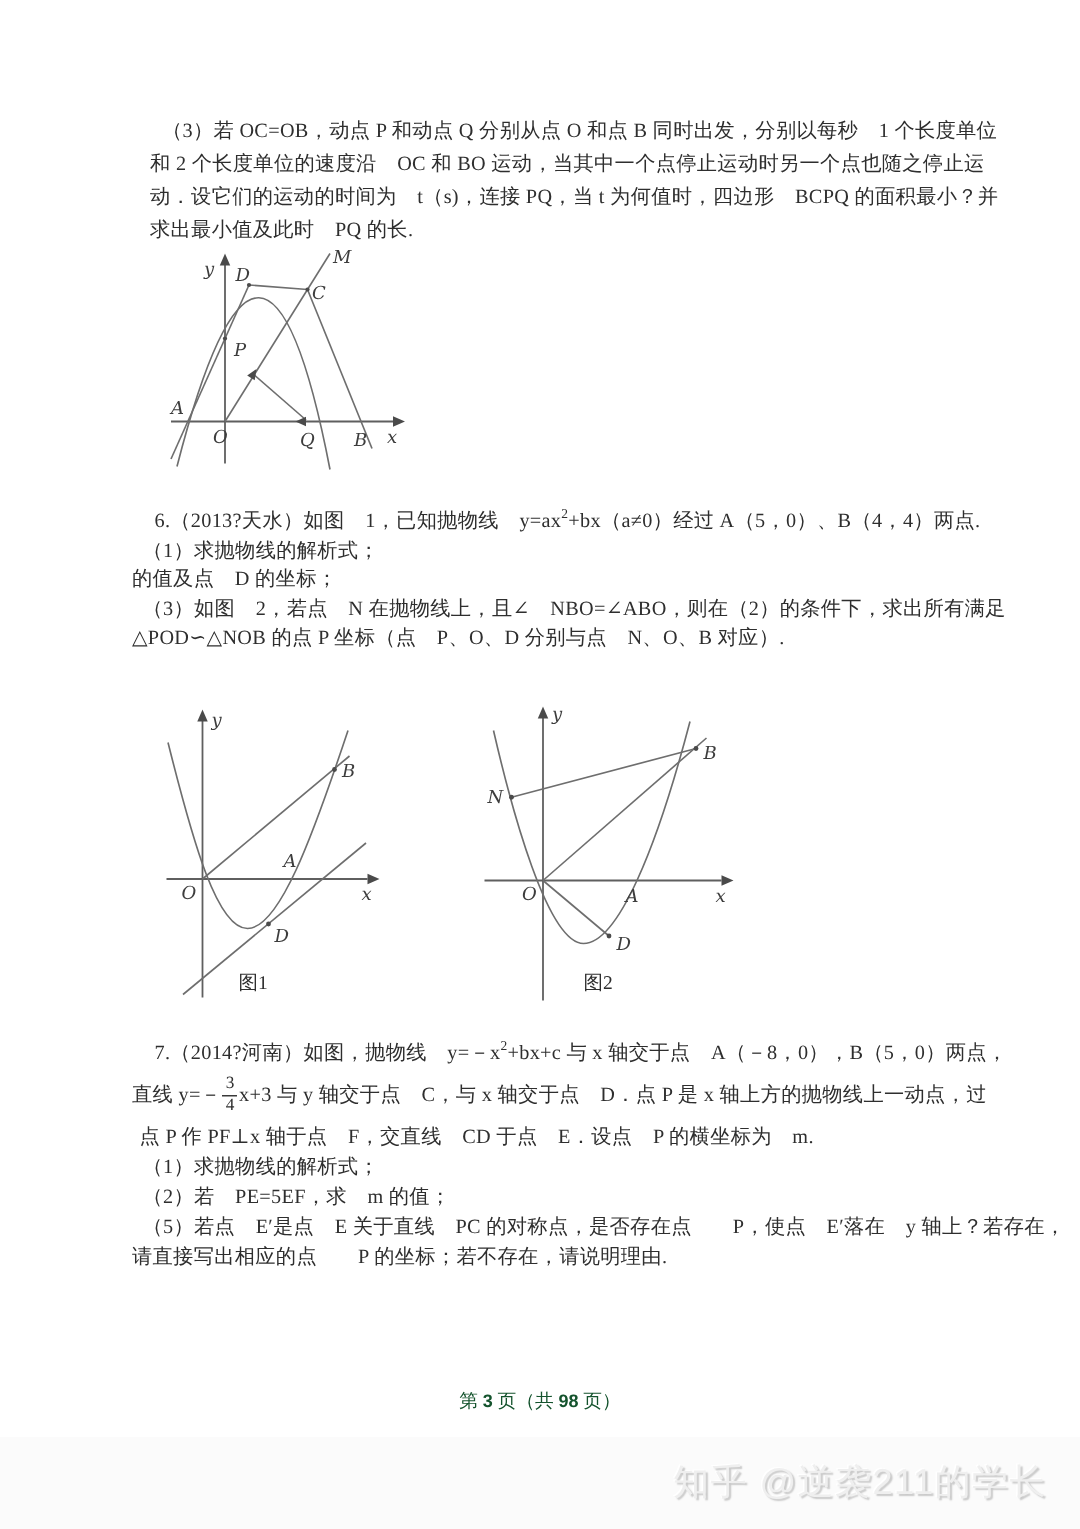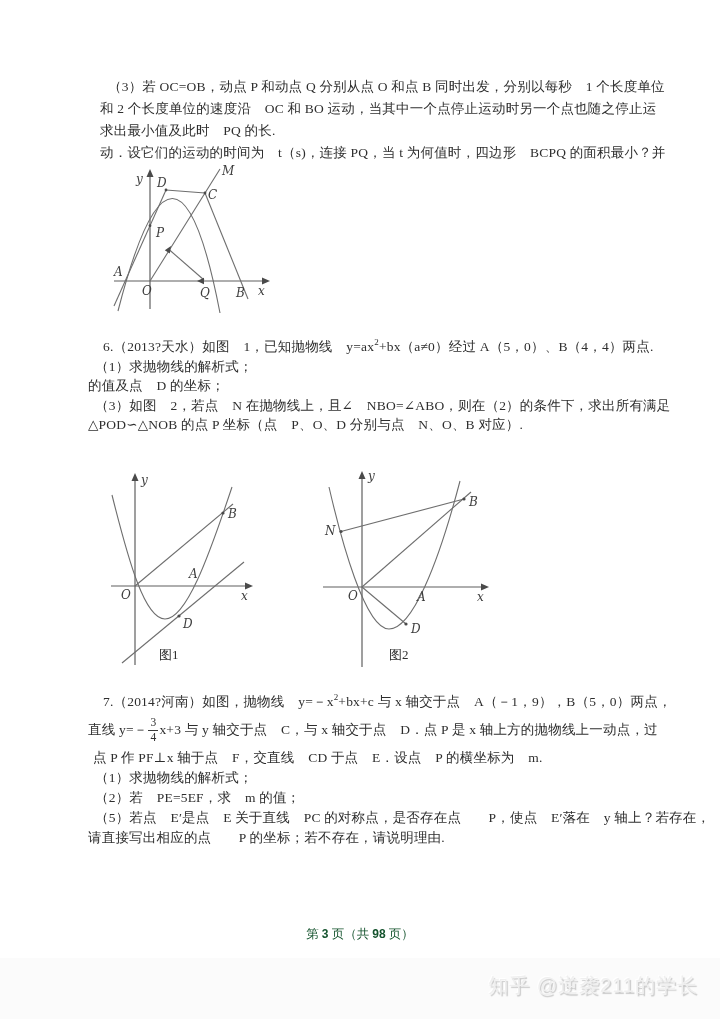--- a/index.html
+++ b/index.html
@@ -23,36 +23,36 @@
   svg{position:absolute;overflow:visible;}
   .ax{stroke:#5f5f5f;stroke-width:1.2;fill:none;}
   .cv{stroke:#6e6e6e;stroke-width:1.1;fill:none;}
   .ah{fill:#4a4a4a;stroke:none;}
   .dot{fill:#4a4a4a;stroke:none;}
   .pt-label{font-family:"DejaVu Serif",serif;font-style:italic;font-size:12px;fill:#3d3d3d;}
   .fig-caption{font-family:"Liberation Serif","DejaVu Serif",serif;font-size:13px;fill:#2e2e2e;font-style:normal;}
   .footer{position:absolute;top:926px;left:0;width:720px;text-align:center;font-size:12.5px;color:#14532d;}
   .footer b{font-family:"Liberation Sans",sans-serif;font-size:12px;}
   .watermark{
-    position:absolute;top:972px;right:22px;font-size:20px;letter-spacing:1px;
+    position:absolute;top:972px;right:22px;font-size:24px;letter-spacing:1px;
     font-family:"Liberation Sans","DejaVu Sans",sans-serif;
     color:#efefef;text-shadow:1.5px 1.5px 1px #c9c9c9, -1px -1px 0 #ffffff;
   }
   .bottom-band{position:absolute;left:0;top:958px;width:720px;height:61px;background:#fbfbfb;}
 </style>
 </head>
 <body>
 
 <div class="bottom-band"></div>
 
 <div class="textblock lh22" style="left:100px;top:76px;width:570px;">
   <span class="line ind8">（3）若 OC=OB，动点 P 和动点 Q 分别从点 O 和点 B 同时出发，分别以每秒　1 个长度单位</span>
   <span class="line">和 2 个长度单位的速度沿　OC 和 BO 运动，当其中一个点停止运动时另一个点也随之停止运</span>
+  <span class="line">动．设它们的运动的时间为　t（s)，连接 PQ，当 t 为何值时，四边形　BCPQ 的面积最小？并</span>
   <span class="line">求出最小值及此时　PQ 的长.</span>
-  <span class="line">动．设它们的运动的时间为　t（s)，连接 PQ，当 t 为何值时，四边形　BCPQ 的面积最小？并</span>
 </div>
 
 <svg style="left:108px;top:163px;" width="180" height="152" viewBox="0 0 180 152">
   <line class="ax" x1="6" y1="118" x2="154" y2="118"></line>
   <polygon class="ah" points="154,114.5 162,118 154,121.5"></polygon>
   <line class="ax" x1="42" y1="146" x2="42" y2="12"></line>
   <polygon class="ah" points="38.5,14 42,6 45.5,14"></polygon>
   <path class="cv" d="M 10,148 Q 68,-78 112,150"></path>
   <line class="cv" x1="6" y1="143" x2="58" y2="27"></line>
   <line class="cv" x1="58" y1="27" x2="97" y2="30"></line>
@@ -119,21 +119,21 @@
   <text class="pt-label" x="22" y="68">N</text>
   <text class="pt-label" x="166" y="39">B</text>
   <text class="pt-label" x="114" y="134">A</text>
   <text class="pt-label" x="108" y="166">D</text>
   <text class="pt-label" x="45" y="133">O</text>
   <text class="pt-label" x="174" y="134">x</text>
   <text class="fig-caption" x="86" y="192">图2</text>
 </svg>
 
 <div class="textblock" style="left:88px;top:692px;width:575px;">
-  <span class="line ind15"><span>7.（2014?河南）如图，抛物线　y=－x</span><sup class="exp">2</sup><span>+bx+c 与 x 轴交于点　A（－1，9），B（5，0）两点，</span></span>
+  <span class="line ind15"><span>7.（2014?河南）如图，抛物线　y=－x</span><sup class="exp">2</sup><span>+bx+c 与 x 轴交于点　A（－8，0），B（5，0）两点，</span></span>
   <span class="frac-line">
       <span>直线 y=－</span>
       <span class="frac">
         <span class="num">3</span>
         <span class="den">4</span>
       </span>
       <span>x+3 与 y 轴交于点　C，与 x 轴交于点　D．点 P 是 x 轴上方的抛物线上一动点，过</span>
     </span>
   <span class="line ind5">点 P 作 PF⊥x 轴于点　F，交直线　CD 于点　E．设点　P 的横坐标为　m.</span>
   <span class="line ind7">（1）求抛物线的解析式；</span>

